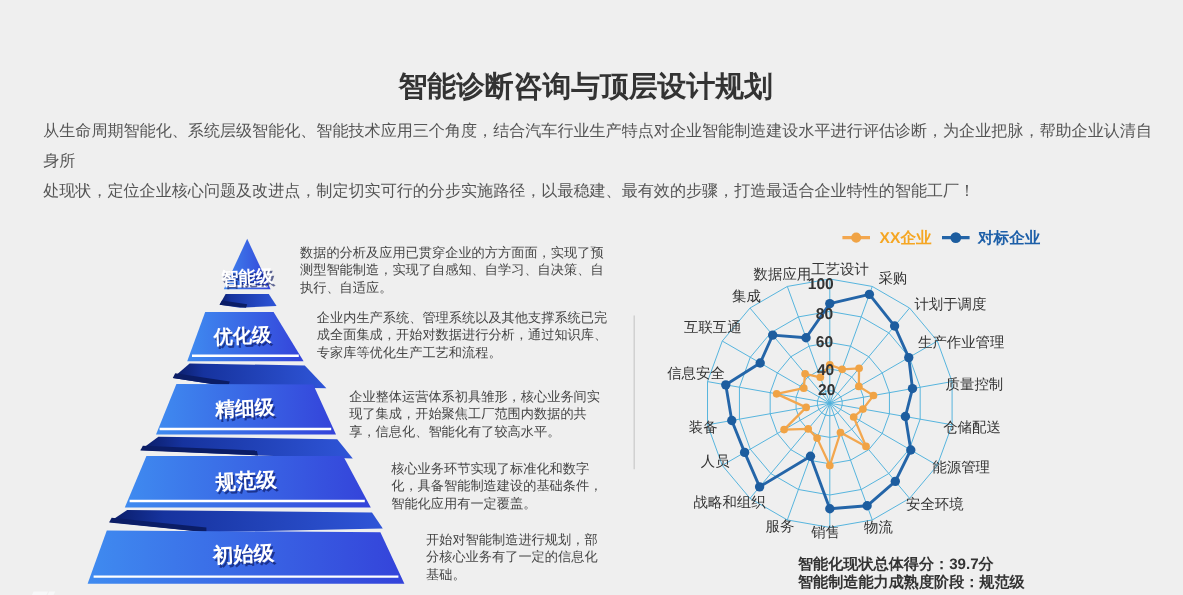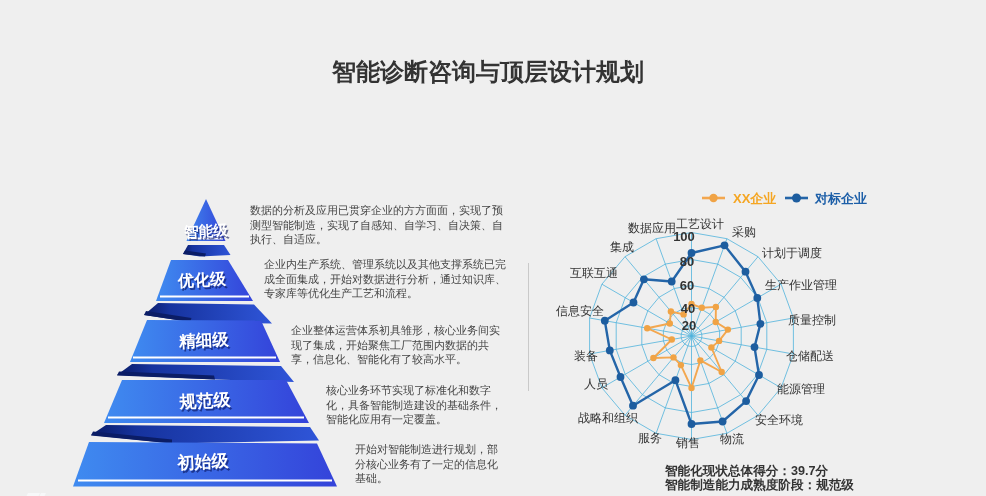--- a/index.html
+++ b/index.html
@@ -4,20 +4,21 @@
 html,body{margin:0;padding:0;background:#efefef;}
 body{width:986px;height:496px;overflow:hidden;font-family:"Liberation Sans",sans-serif;}
 #stage{position:relative;width:913px;height:496px;margin-top:36px;}
 #stage svg{position:absolute;left:0;top:0;}
 .title{position:absolute;left:0;top:20px;width:976px;text-align:center;font-size:24px;font-weight:bold;color:#333;letter-spacing:0px;}
 .para{position:absolute;left:36px;top:60px;width:930px;font-size:13.4px;line-height:25px;color:#555;}
 </style></head>
 <body>
 <div id="stage">
 <div class="title">智能诊断咨询与顶层设计规划</div>
+<div class="para">从生命周期智能化、系统层级智能化、智能技术应用三个角度，结合汽车行业生产特点对企业智能制造建设水平进行评估诊断，为企业把脉，帮助企业认清自身所<br>处现状，定位企业核心问题及改进点，制定切实可行的分步实施路径，以最稳建、最有效的步骤，打造最适合企业特性的智能工厂！</div>
 <svg width="986" height="496" viewBox="0 0 986 496">
 <defs>
         <linearGradient id="g1" x1="0" y1="0" x2="1" y2="0">
           <stop offset="0" stop-color="#3f86ee"></stop>
           <stop offset="1" stop-color="#3443d8"></stop>
         </linearGradient>
         <linearGradient id="g2" x1="0" y1="0" x2="1" y2="0">
           <stop offset="0" stop-color="#3f8bf0"></stop>
           <stop offset="1" stop-color="#3443da"></stop>
         </linearGradient>

